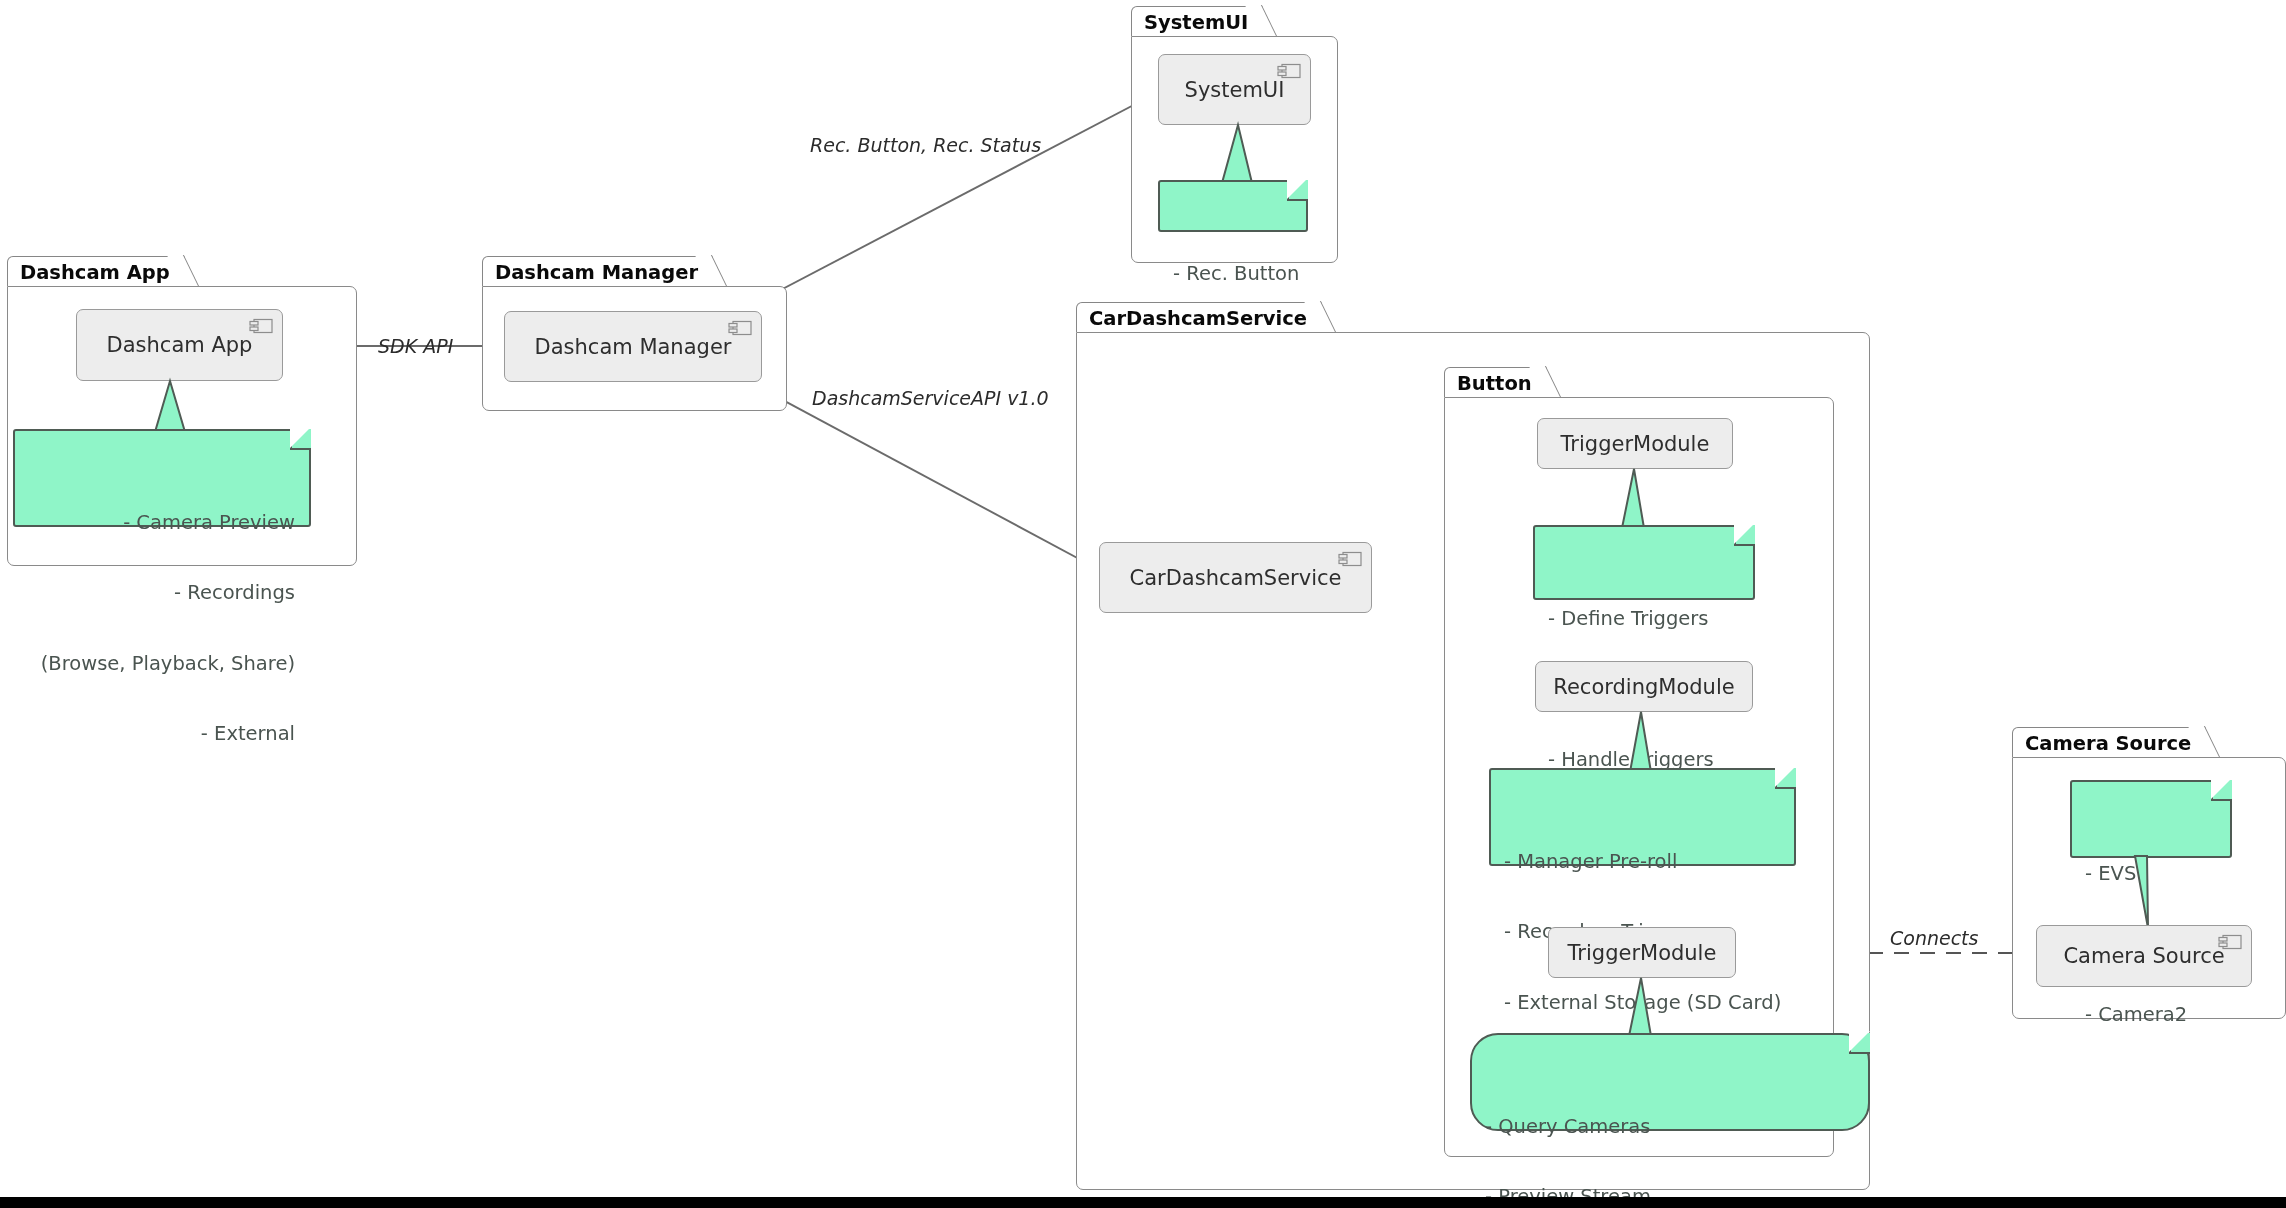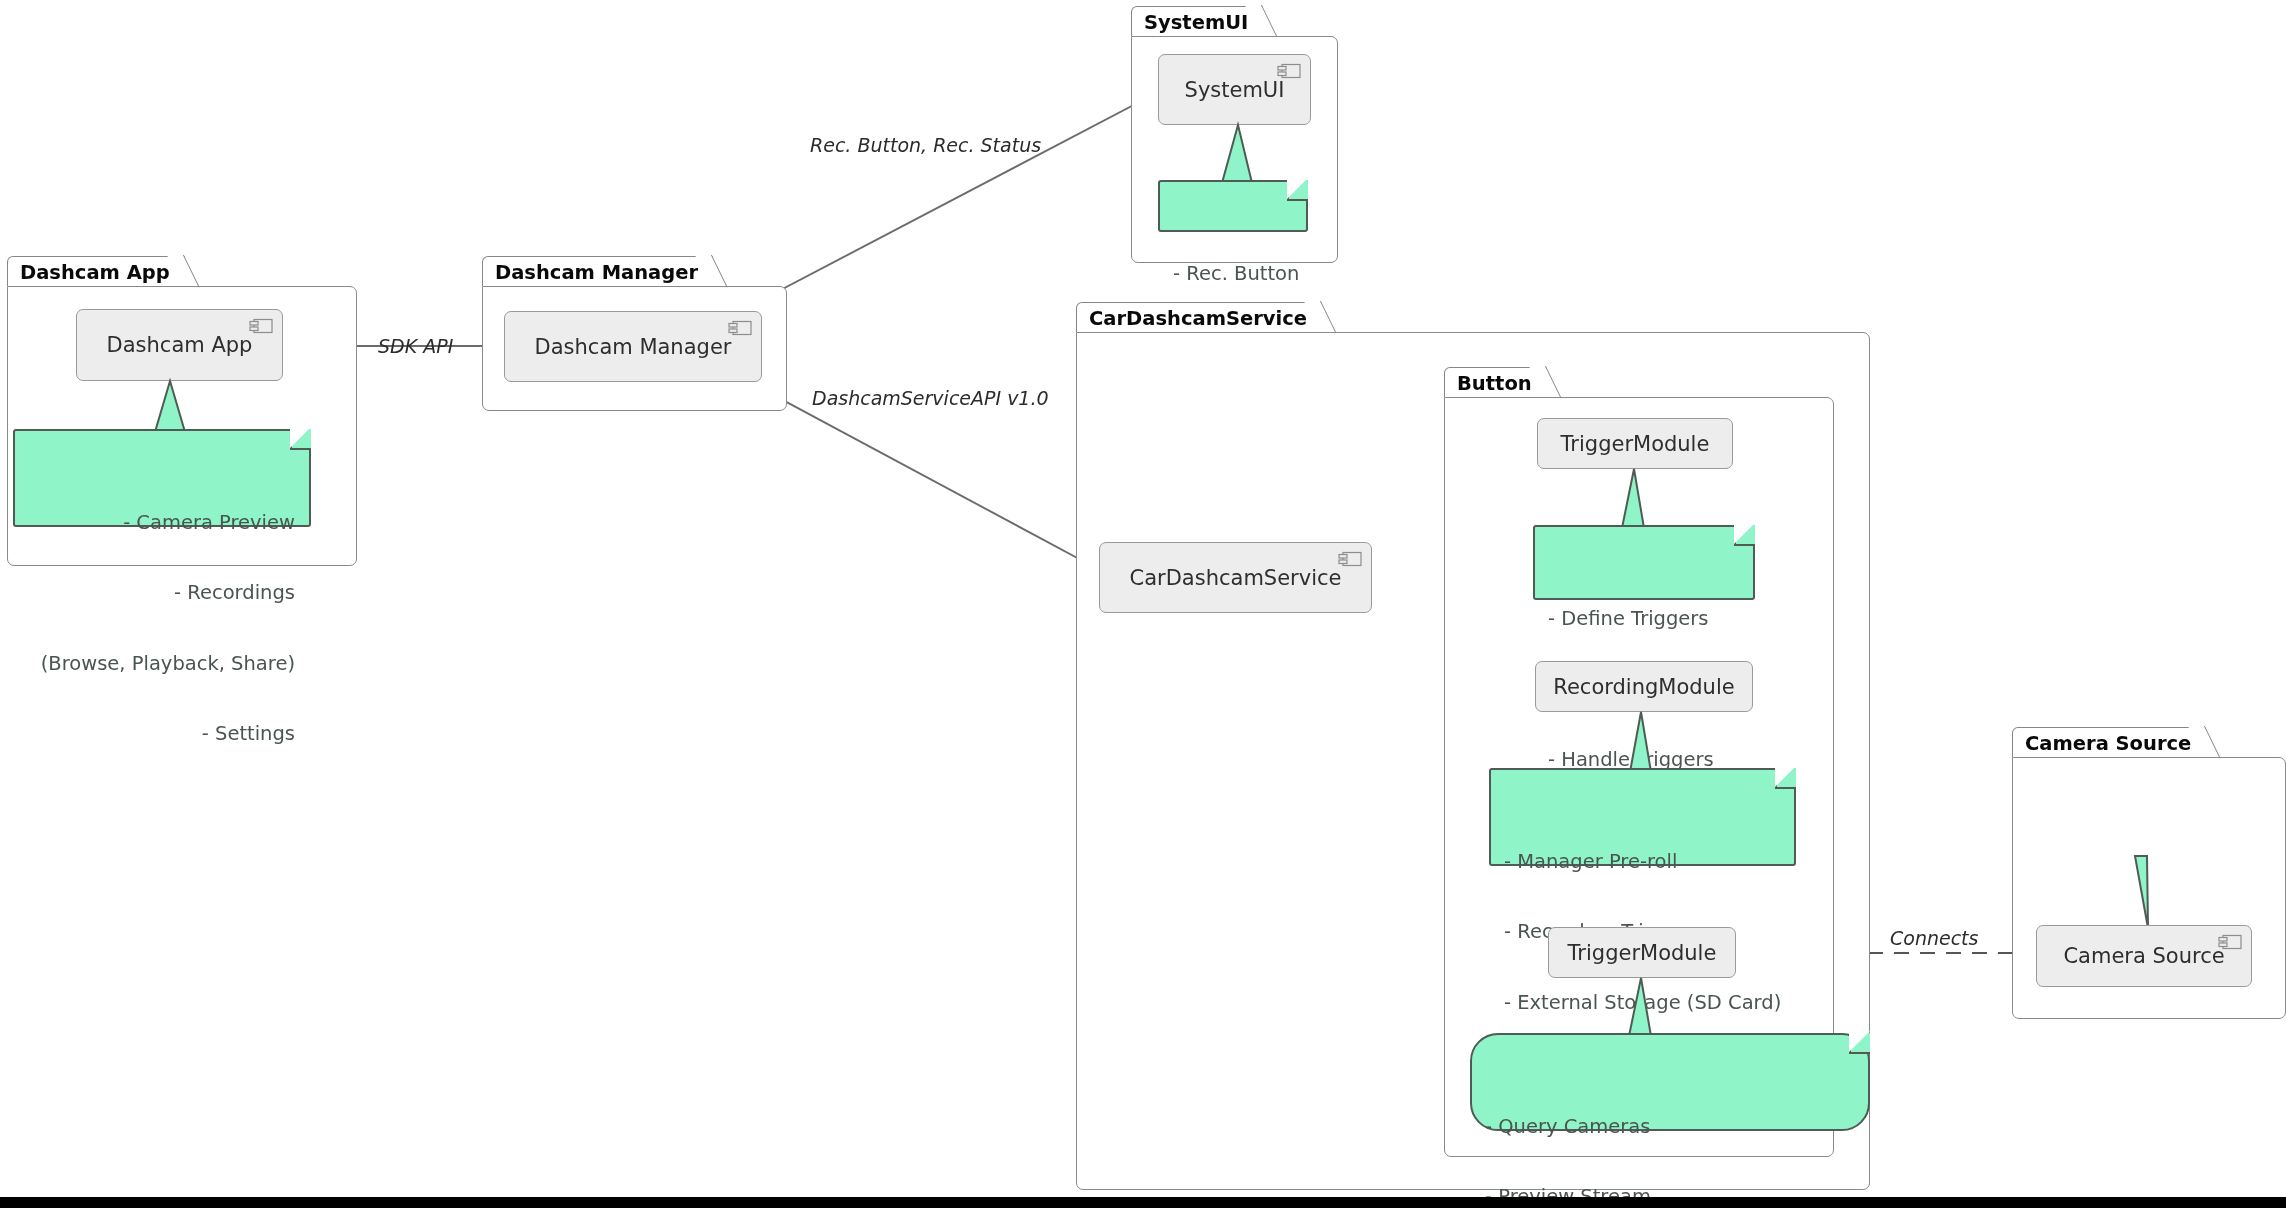--- a/index.html
+++ b/index.html
@@ -96,21 +96,21 @@
 
   <svg class="links" viewBox="0 0 2286 1208">
     <path d="M170,381 L185,432 L155,432 Z" fill="#8FF5C8" stroke="#4f5b54" stroke-width="2"></path>
   </svg>
 
   <div class="note" style="left:13px;top:429px;width:298px;height:98px;text-align:right;">
     <span class="fold"></span>
     <span class="ln">- Camera Preview</span>
     <span class="ln">- Recordings</span>
     <span class="ln">  (Browse, Playback, Share)</span>
-    <span class="ln">- Settings</span>
+    <span class="ln">- External</span>
   </div>
 
   <div class="pkg" style="left:482px;top:256px;width:305px;height:155px;">
     <div class="pkg-tab">Dashcam Manager</div>
     <div class="pkg-body" style="top:30px;width:305px;height:125px;"></div>
   </div>
 
   <div class="comp center" style="left:504px;top:311px;width:258px;height:71px;">
     <span class="comp-label">Dashcam Manager</span>
     <svg class="comp-icon" viewBox="0 0 24 16">
@@ -202,20 +202,26 @@
     <span class="ln">- Preview Stream</span>
     
     
   </div>
 
   <div class="pkg" style="left:2012px;top:727px;width:274px;height:292px;">
     <div class="pkg-tab">Camera Source</div>
     <div class="pkg-body" style="top:30px;width:274px;height:262px;"></div>
   </div>
 
+  <div class="note" style="left:2070px;top:780px;width:162px;height:78px;">
+    <span class="fold"></span>
+    <span class="ln">- EVS</span>
+    <span class="ln">- Perception</span>
+    <span class="ln">- Camera2</span>
+  </div>
   <svg class="links" viewBox="0 0 2286 1208">
     <path d="M2135,856 L2147,856 L2148,928 Z" fill="#8FF5C8" stroke="#4f5b54" stroke-width="2"></path>
   </svg>
 
   <div class="comp center" style="left:2036px;top:925px;width:216px;height:62px;">
     <span class="comp-label">Camera Source</span>
     <svg class="comp-icon" viewBox="0 0 24 16">
       <rect x="5" y="1.5" width="18" height="13" fill="#ededed" stroke="#8d8d8d" stroke-width="1.2"></rect>
       <rect x="1" y="3.5" width="8" height="3.5" fill="#ededed" stroke="#8d8d8d" stroke-width="1.2"></rect>
       <rect x="1" y="9" width="8" height="3.5" fill="#ededed" stroke="#8d8d8d" stroke-width="1.2"></rect>

